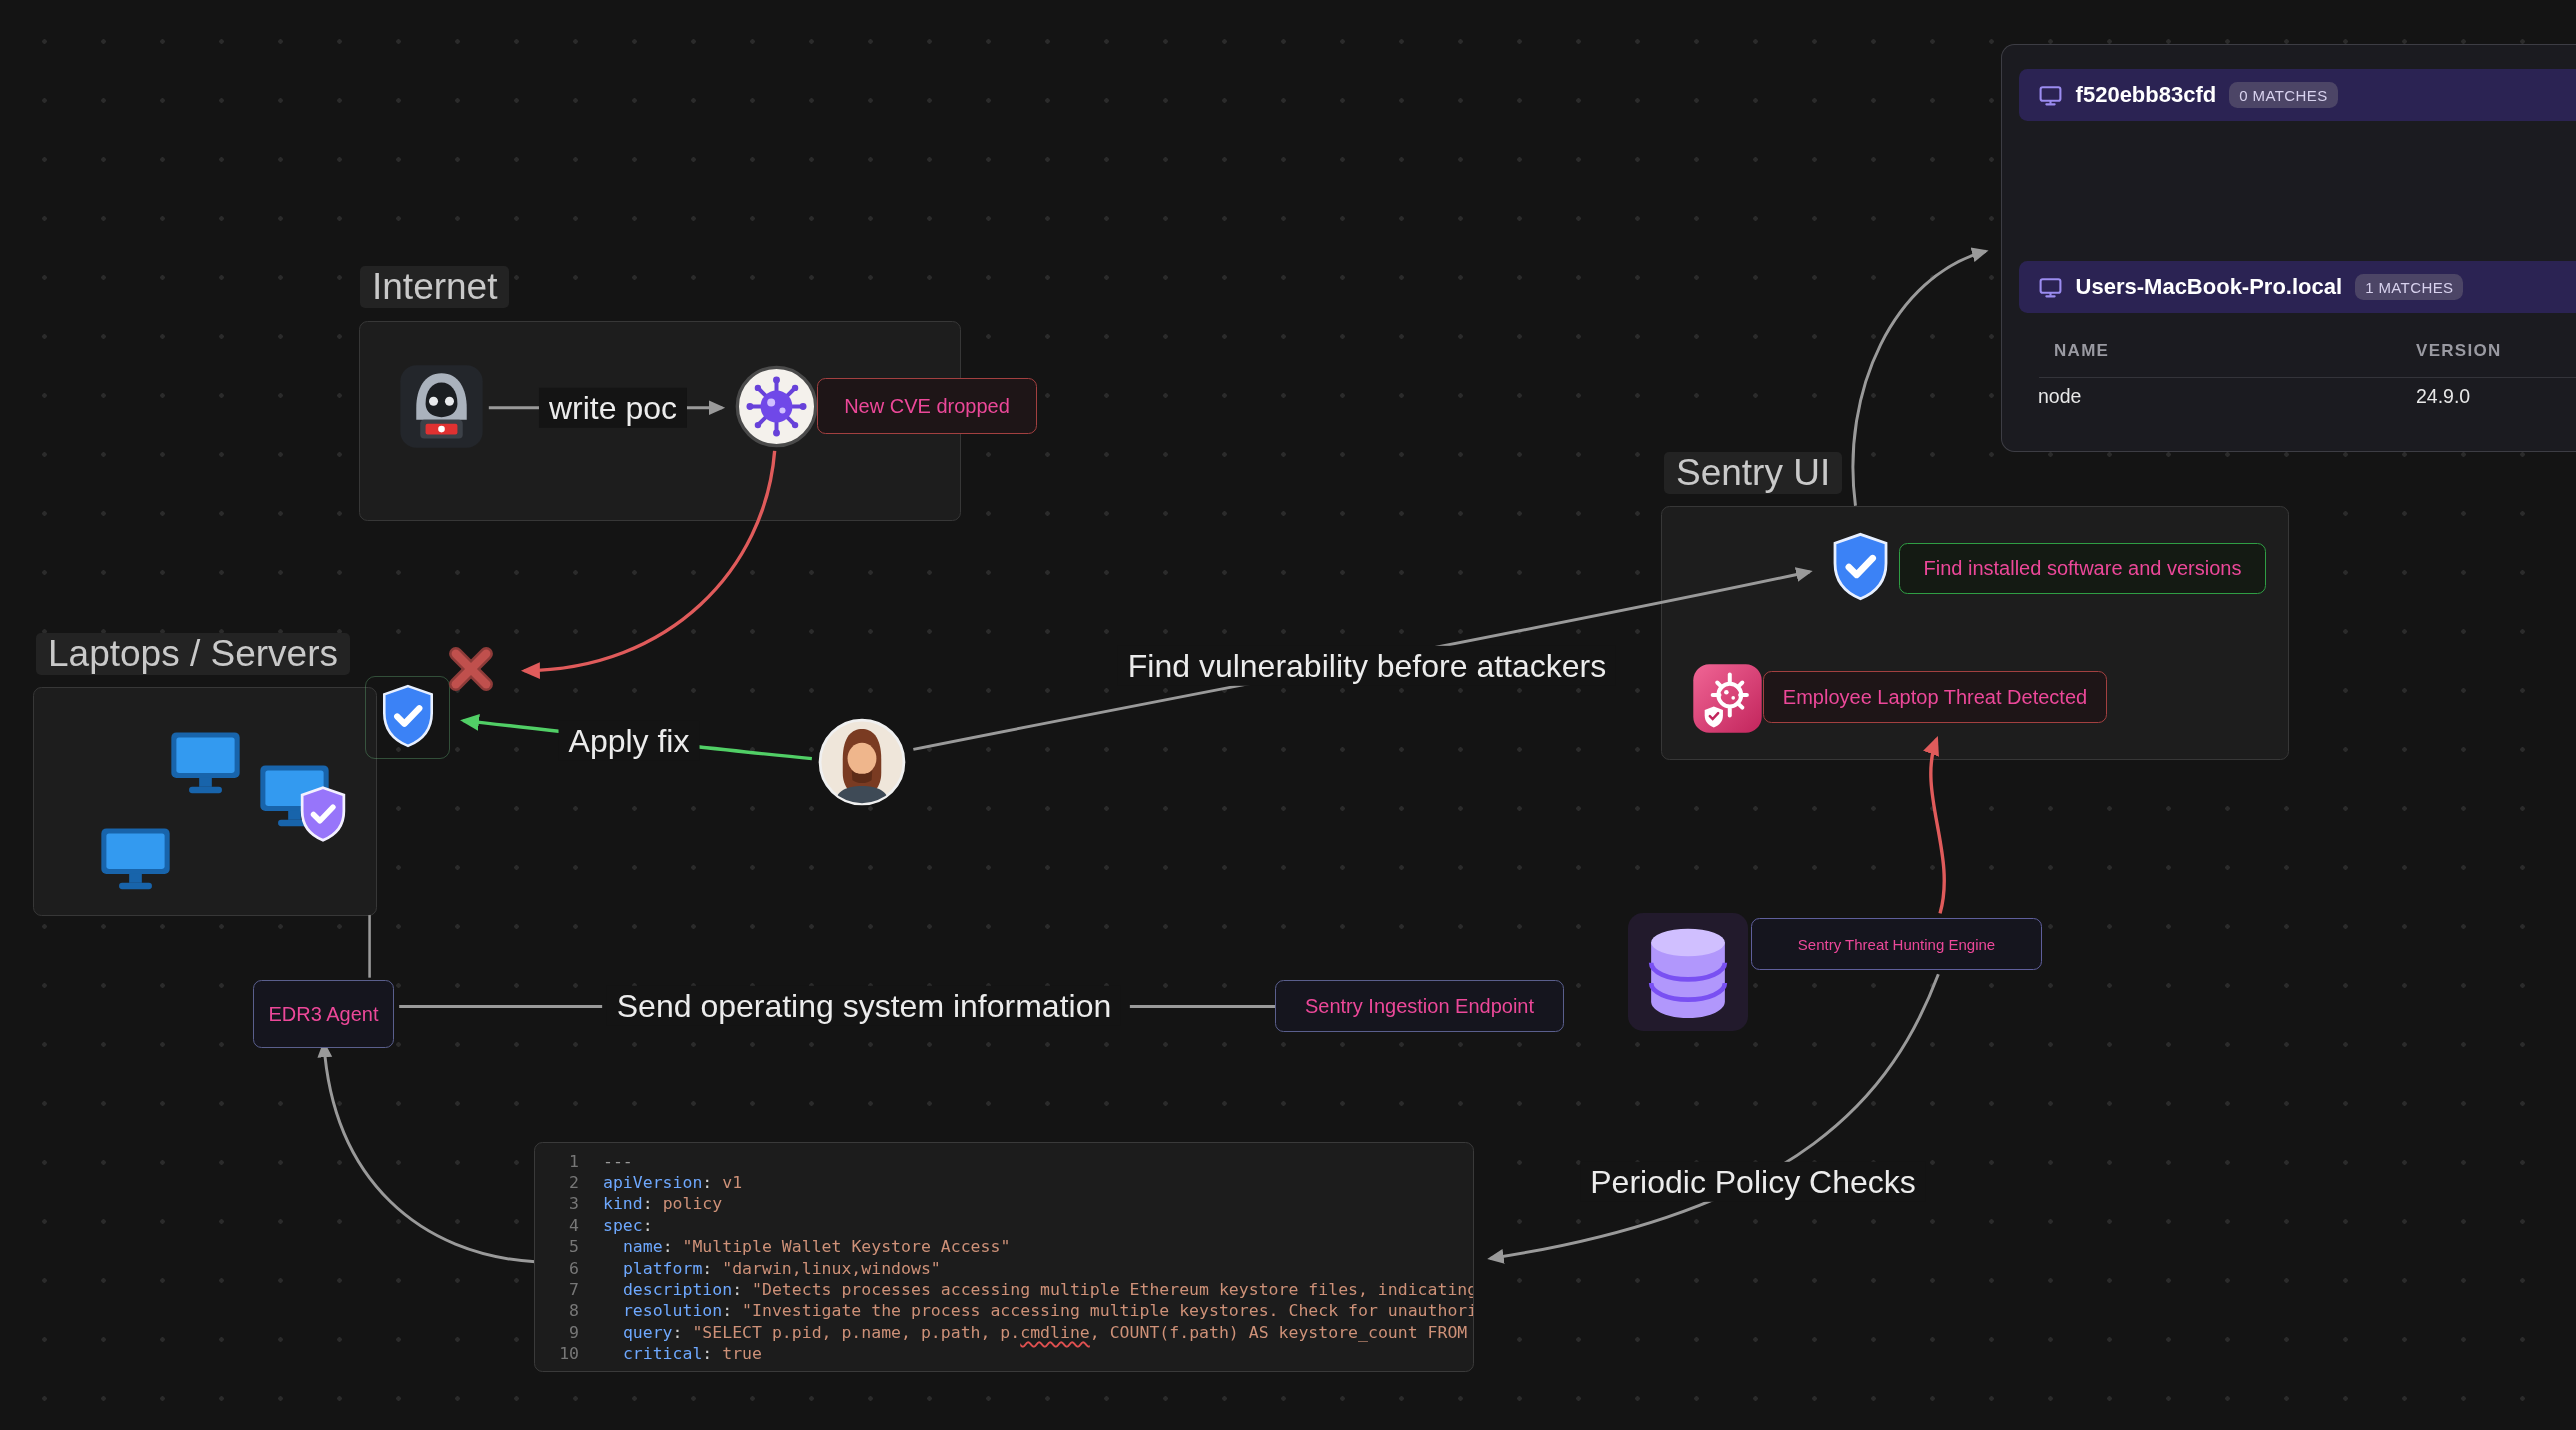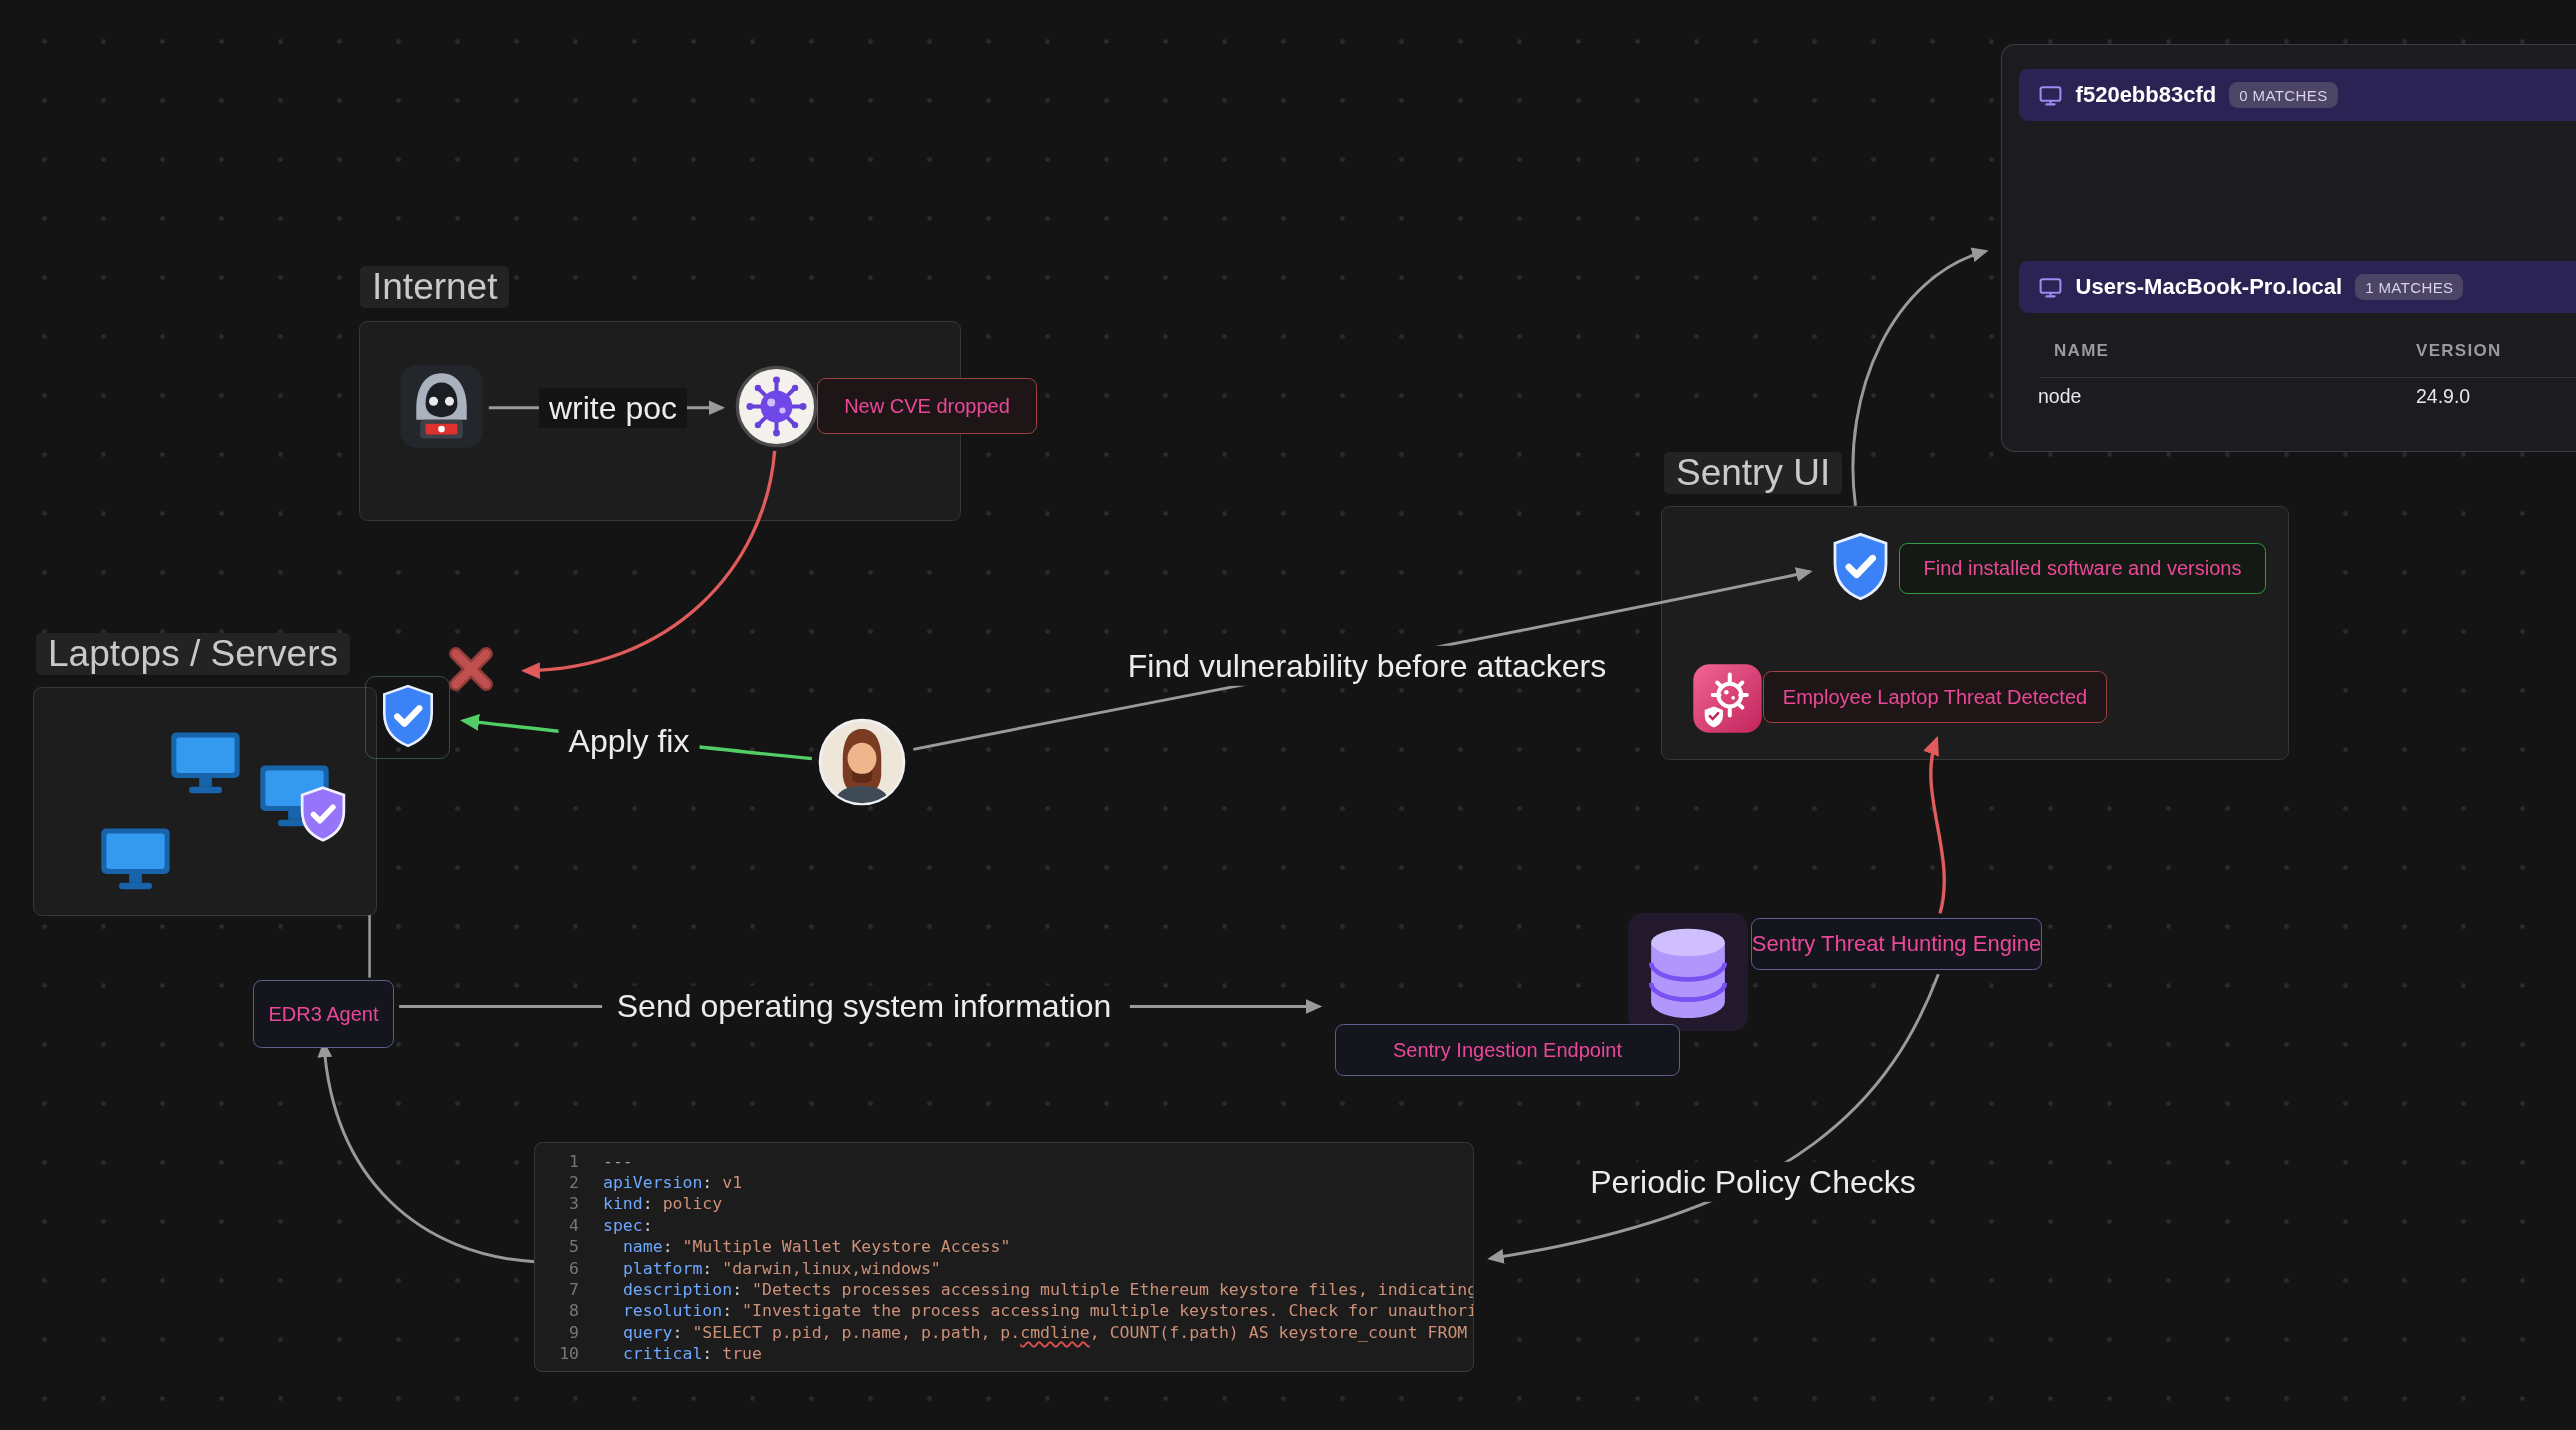--- a/index.html
+++ b/index.html
@@ -210,32 +210,32 @@
     <circle cx="37" cy="31.5" r="1.6" fill="#fff"></circle>
     <path d="M20 39 L28 42 V47 C28 52 25 55.5 20 57.5 C15 55.5 12 52 12 47 V42 Z" fill="#fff"></path>
     <path d="M16.5 47.5 L19 50 L23.8 44.8" stroke="#c2255c" stroke-width="2.2" fill="none" stroke-linecap="round"></path>
   </svg>
   <div class="node node-red" style="left:1763px;top:671px;width:344px;height:52px;">Employee Laptop Threat Detected</div>
 
   <div class="node node-indigo" style="left:253px;top:980px;width:141px;height:68px;">EDR3 Agent</div>
 
   <span class="flow-label" style="left:864px;top:1006px;">Send operating system information</span>
 
-  <div class="node node-indigo" style="left:1335px;top:980px;width:345px;height:52px;margin-top:44px;">Sentry Ingestion Endpoint</div>
+  <div class="node node-indigo" style="left:1275px;top:980px;width:289px;height:52px;">Sentry Ingestion Endpoint</div>
 
   <div class="abs" style="left:1628px;top:913px;width:120px;height:118px;background:#221a2c;border-radius:15px;z-index:11;">
     <svg width="120" height="118" viewBox="0 0 64 64">
       <path d="M12 16 V48 C12 53 21 57 32 57 C43 57 52 53 52 48 V16" fill="#b197fc"></path>
       <ellipse cx="32" cy="16" rx="20" ry="7.5" fill="#d0bfff"></ellipse>
       <path d="M12 27 C12 32 21 36 32 36 C43 36 52 32 52 27" fill="none" stroke="#7950f2" stroke-width="2.5"></path>
       <path d="M12 38 C12 43 21 47 32 47 C43 47 52 43 52 38" fill="none" stroke="#7950f2" stroke-width="2.5"></path>
     </svg>
   </div>
 
-  <div class="node node-indigo" style="left:1751px;top:918px;width:291px;height:52px;font-size:22px;border-color:#5f5f9c;">Sentry Threat Hunting Engine</div>
+  <div class="node node-indigo" style="left:1751px;top:918px;width:291px;height:52px;font-size:15px;border-color:#5f5f9c;">Sentry Threat Hunting Engine</div>
 
   <span class="flow-label" style="left:1753px;top:1182px;">Periodic Policy Checks</span>
 
   <div class="code">
     <div>
         <div class="code-line"><span class="ln">1</span><span class="lc"><span class="tok-cm">---</span></span></div>
         <div class="code-line"><span class="ln">2</span><span class="lc"><span class="tok-k">apiVersion</span><span class="tok-p">: </span><span class="tok-v">v1</span></span></div>
         <div class="code-line"><span class="ln">3</span><span class="lc"><span class="tok-k">kind</span><span class="tok-p">: </span><span class="tok-v">policy</span></span></div>
         <div class="code-line"><span class="ln">4</span><span class="lc"><span class="tok-k">spec</span><span class="tok-p">:</span></span></div>
         <div class="code-line"><span class="ln">5</span><span class="lc"><span class="tok-p">  </span><span class="tok-k">name</span><span class="tok-p">: </span><span class="tok-s">"Multiple Wallet Keystore Access"</span></span></div>

